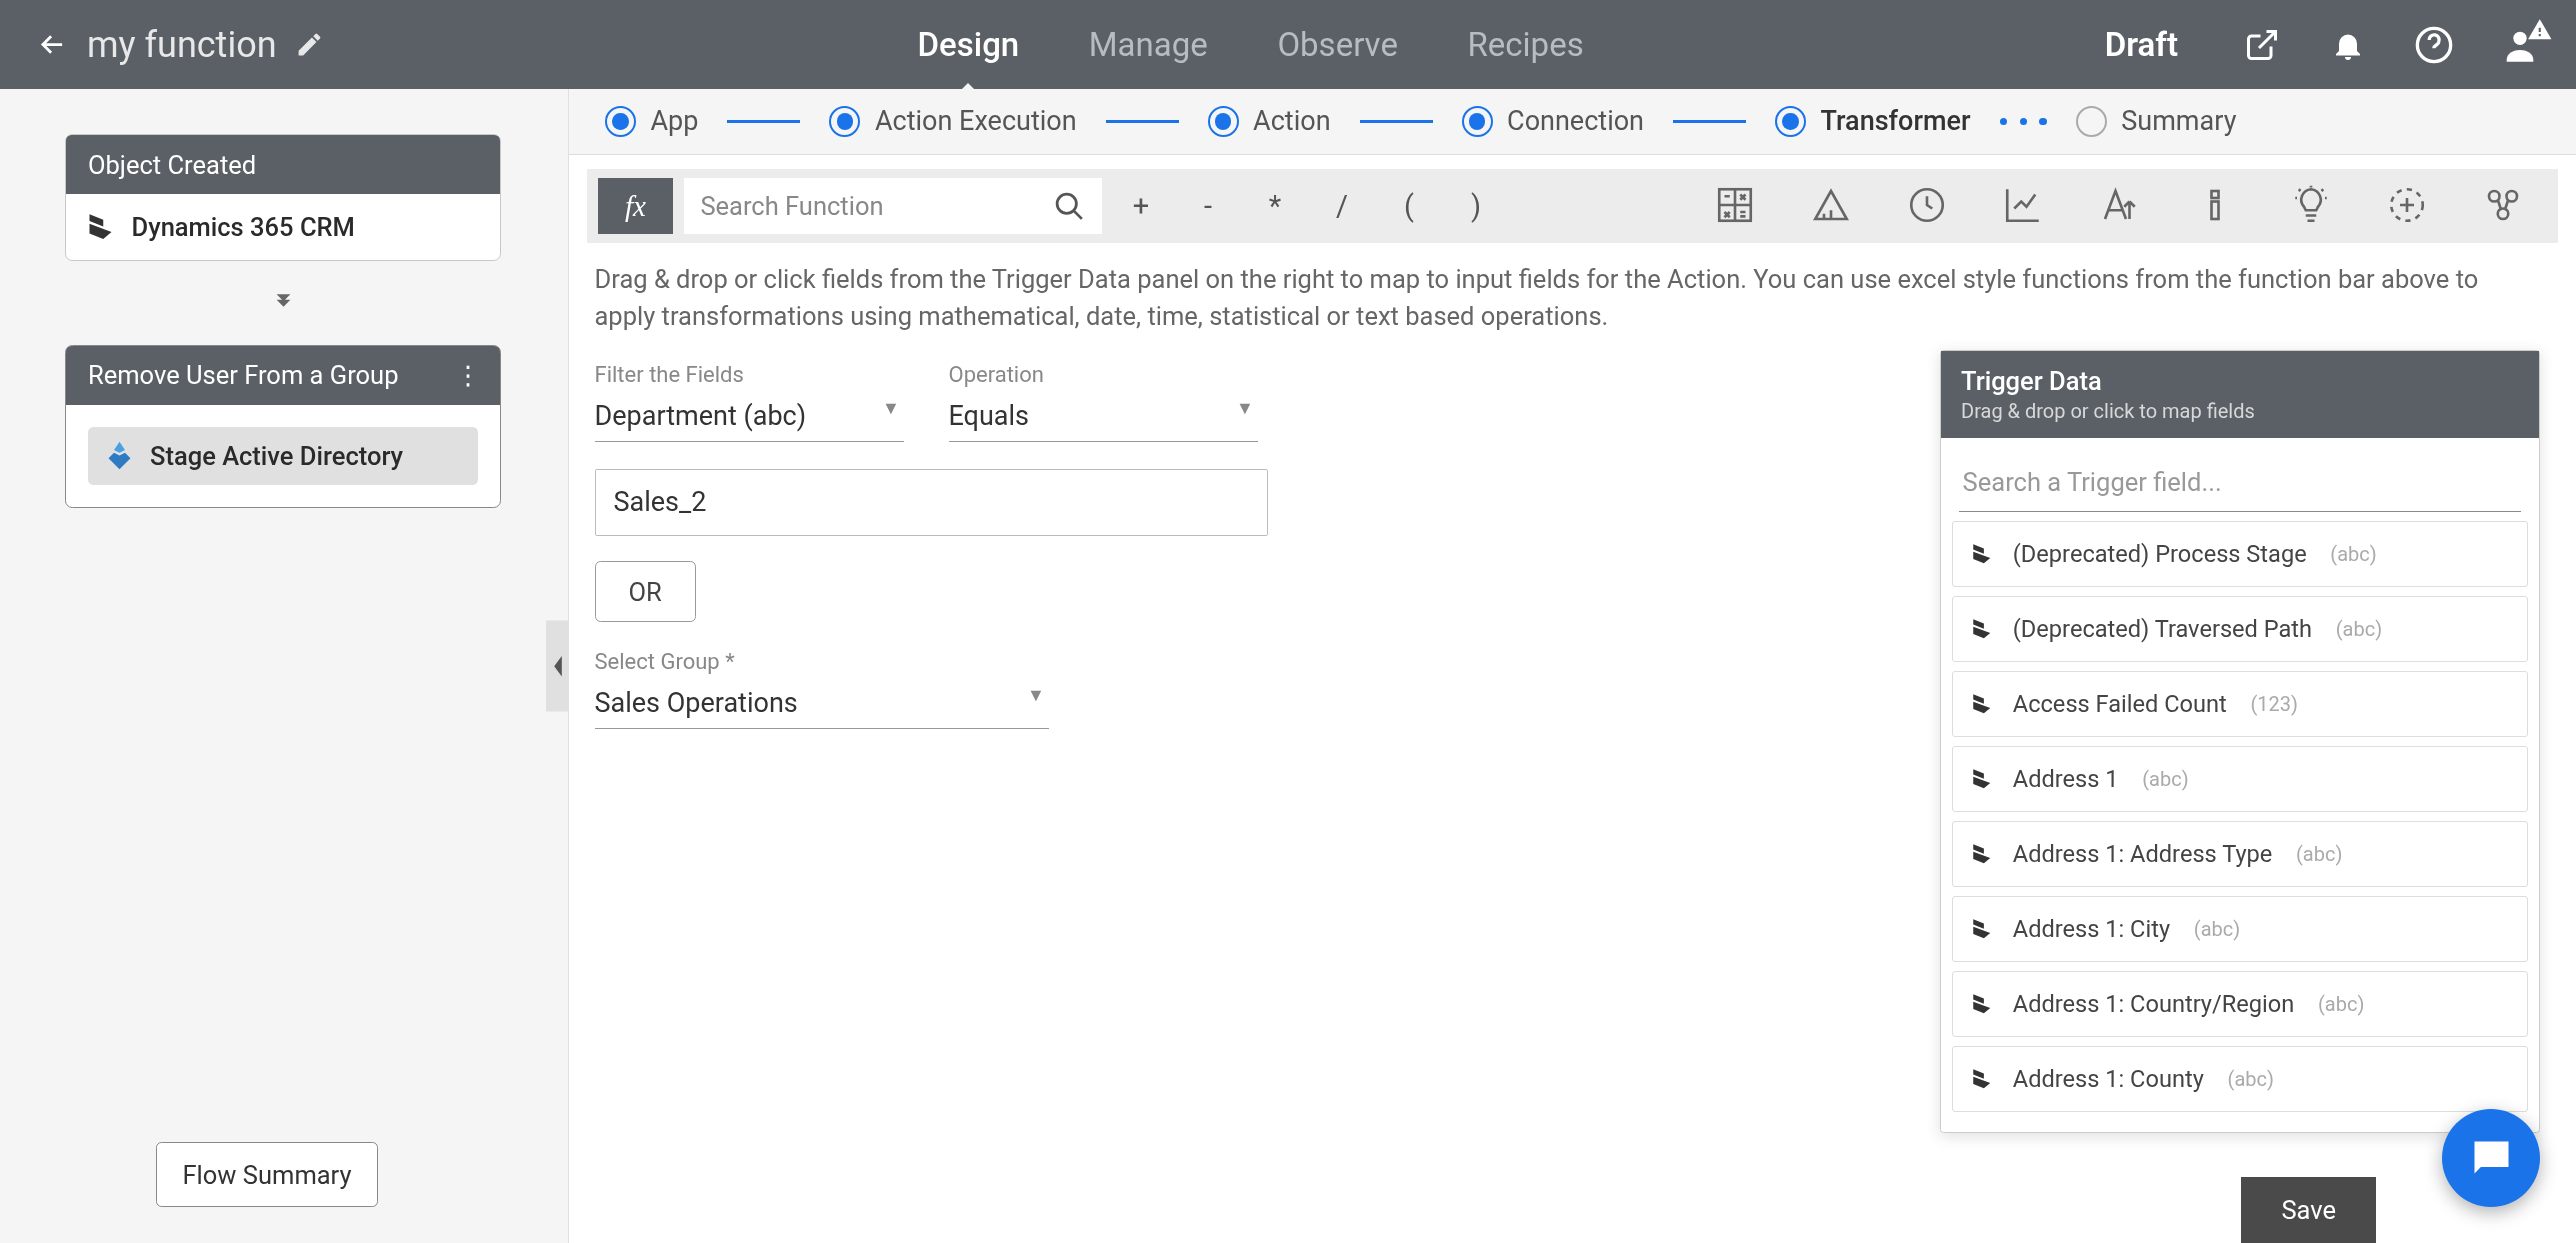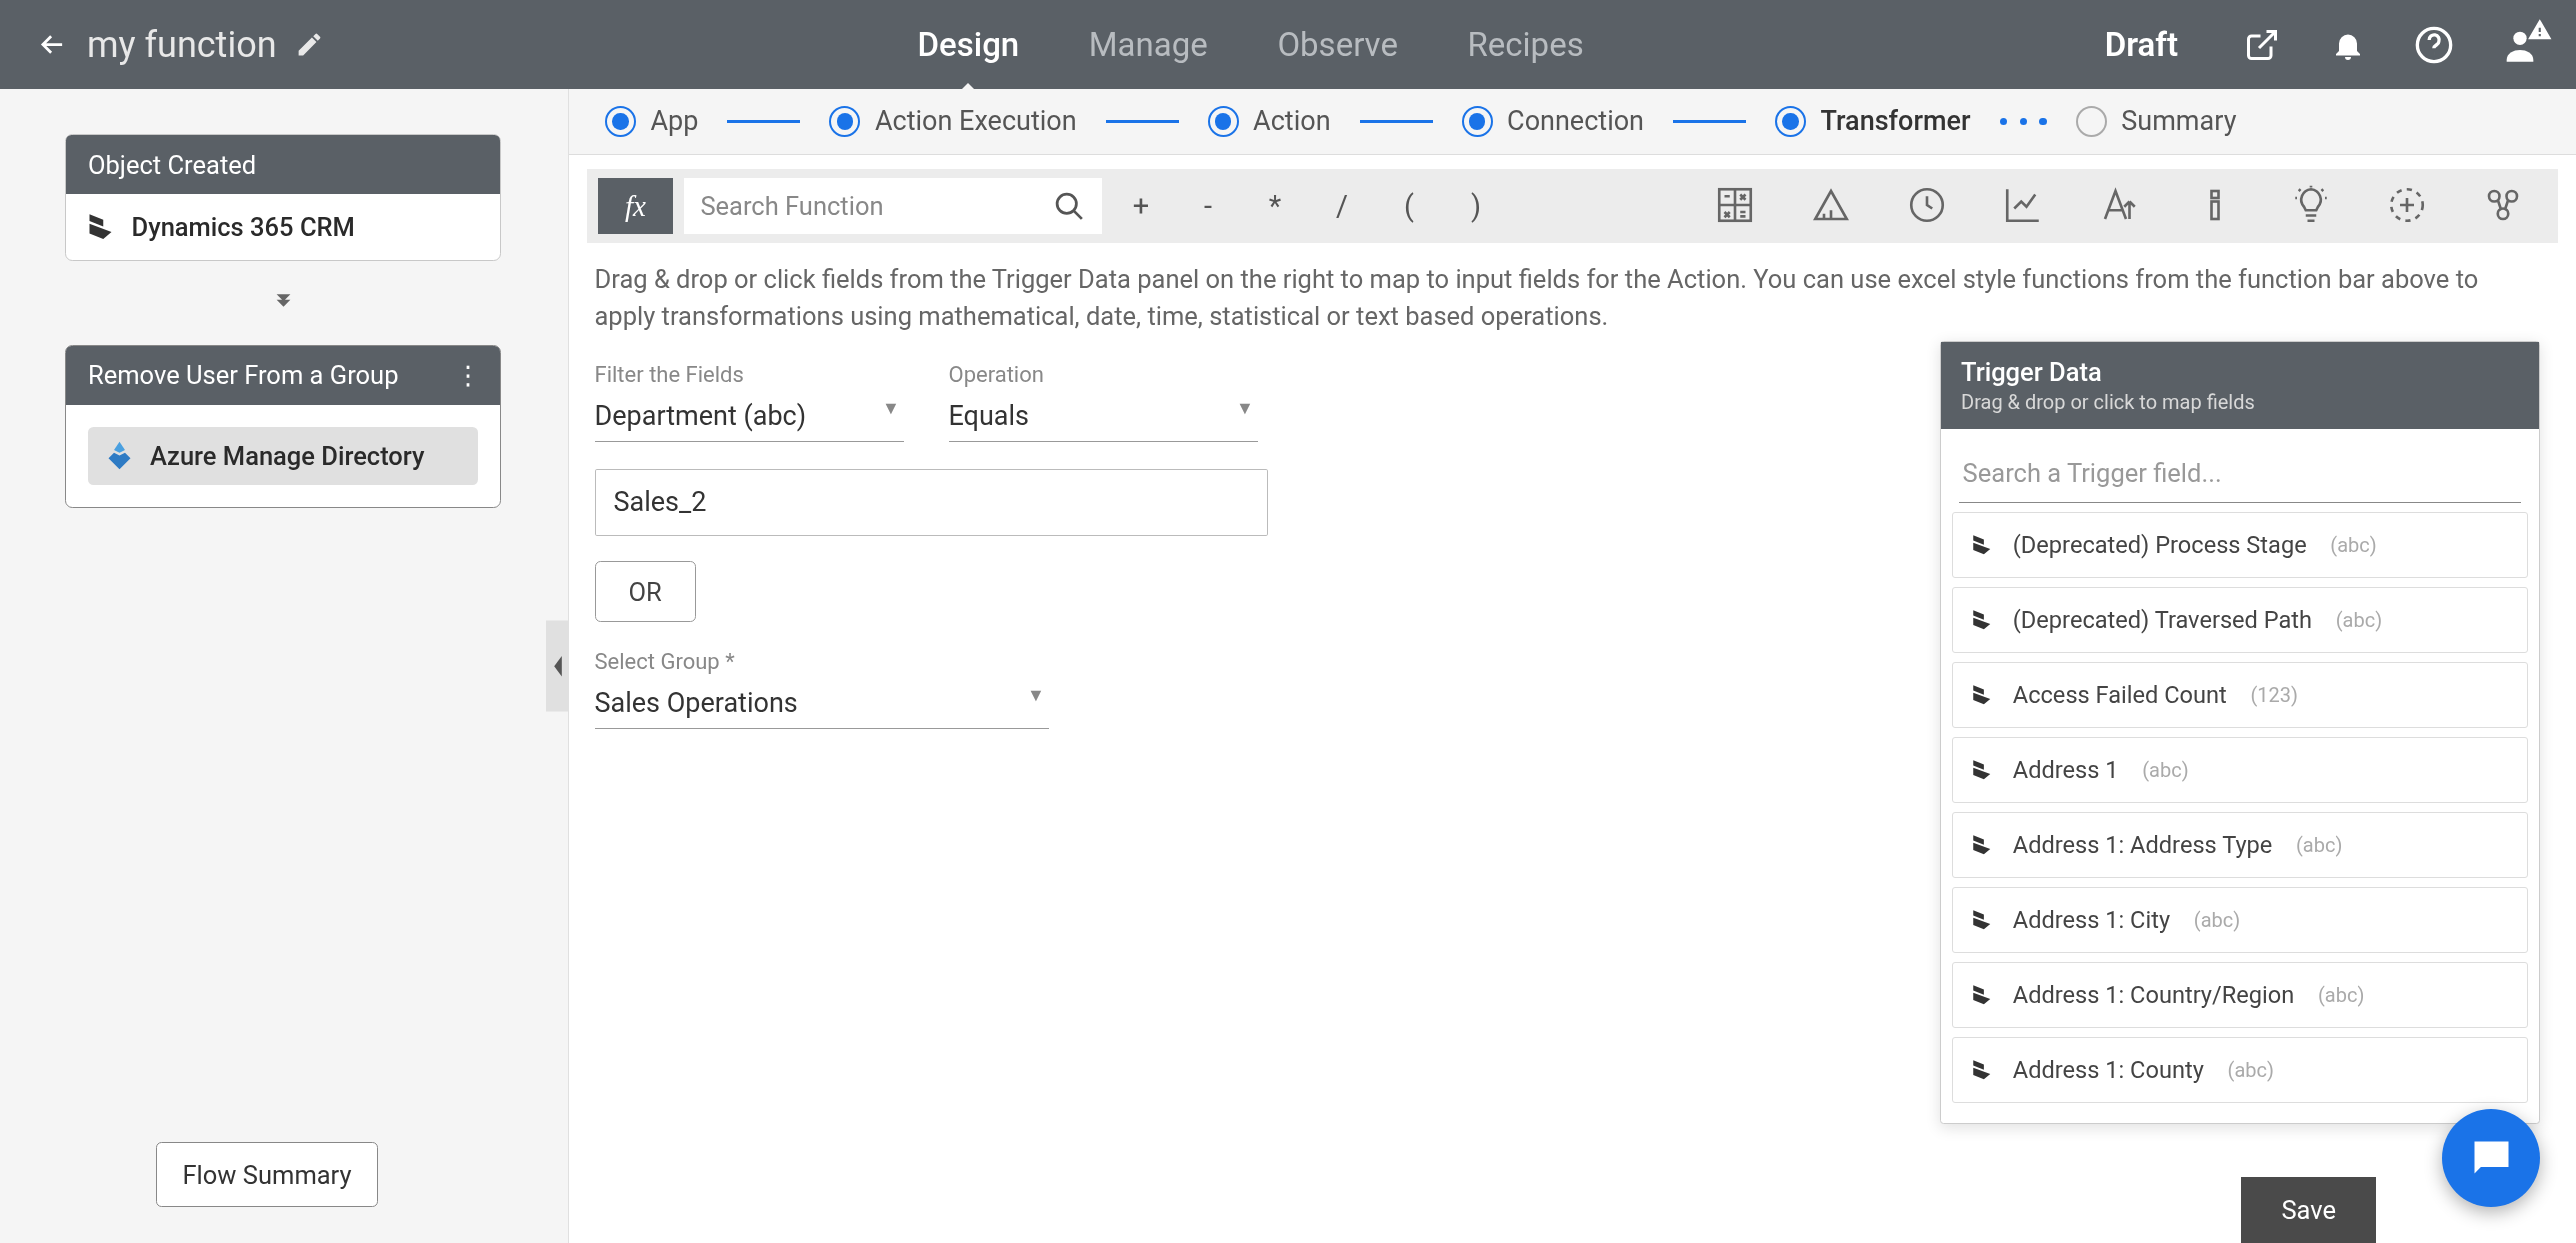--- a/index.html
+++ b/index.html
@@ -72,21 +72,21 @@
 .form-row { display: flex; gap: 45px; margin-bottom: 27px; }
 .form-field { display: flex; flex-direction: column; }
 .form-label { font-size: 22px; color: #888; margin-bottom: 7.3px; }
 .form-select { border: none; border-bottom: 1.8px solid #999; background: transparent; padding: 5.5px 36px 9px 0; font-size: 27px; color: #333; min-width: 309px; position: relative; }
 .dropdown-caret { position: absolute; right: 3.6px; top: 35px; color: #888; font-size: 18px; pointer-events: none; }
 .text-input { border: 1.8px solid #bbb; border-radius: 1.8px; padding: 16.4px 18px; font-size: 27px; width: 673px; color: #333; }
 .or-btn { border: 1.8px solid #999; border-radius: 5.5px; padding: 14.5px 33px; font-size: 25.5px; background: #fff; cursor: pointer; color: #444; margin-bottom: 27px; }
 .add-circle { position: absolute; left: 1827px; top: 116px; width: 42px; height: 42px; border: 2.7px solid #666; border-radius: 50%; display: flex; align-items: center; justify-content: center; font-size: 29px; color: #666; cursor: pointer; }
 
 
-.trigger-panel { position: absolute; right: 36px; top: 252px; width: 600px; background: #fff; border: 0.9px solid #ccc; border-radius: 3.6px; box-shadow: 0 3.6px 14.5px rgba(0,0,0,0.12); display: flex; flex-direction: column; max-height: 891px; }
+.trigger-panel { position: absolute; right: 36px; top: 261px; width: 600px; background: #fff; border: 0.9px solid #ccc; border-radius: 3.6px; box-shadow: 0 3.6px 14.5px rgba(0,0,0,0.12); display: flex; flex-direction: column; max-height: 891px; }
 .trigger-header { background: #5a6066; color: #fff; padding: 14.5px 20px; }
 .trigger-title { font-size: 25.5px; font-weight: 500; }
 .trigger-sub { font-size: 20px; color: #d8d8d8; margin-top: 3.6px; }
 .trigger-search { border: none; border-bottom: 1.8px solid #888; padding: 14.5px 3.6px; margin: 14.5px 18px 9px 18px; font-size: 25.5px; outline: none; color: #555; }
 .trigger-search::placeholder { color: #999; }
 .trigger-list { overflow-y: auto; padding: 0 11px 11px 11px; }
 .trigger-item { border: 0.9px solid #ddd; border-radius: 3px; padding: 18px 16.4px; margin-bottom: 9px; display: flex; align-items: center; gap: 16.4px; cursor: grab; }
 .trigger-item-icon { width: 27px; height: 27px; flex-shrink: 0; }
 .trigger-item-name { font-size: 23.6px; color: #444; }
 .trigger-item-type { font-size: 20px; color: #aaa; margin-left: 7.3px; }
@@ -185,21 +185,21 @@
           <span class="more-dots">⋮</span>
         </div>
         <div style="padding:11px;">
           <div class="card-body selected">
             <span class="app-icon">
               <svg width="33" height="33" viewBox="0 0 24 24">
                   <path fill="#4aa0e0" d="M12 2l4 6-4 2-4-2 4-6z"></path>
                   <path fill="#2e7bc4" d="M4 14l4-4 4 2 4-2 4 4-8 8-8-8z"></path>
                 </svg>
             </span>
-            <span class="card-body-text">Azure Manage Directory</span>
+            <span class="card-body-text">Stage Active Directory</span>
           </div>
         </div>
       </div>
 
       <div class="collapse-handle">
         <svg width="18" height="25.5" viewBox="0 0 12 20" fill="#555">
             <path d="M9 2L3 10l6 8"></path>
           </svg>
       </div>
 

